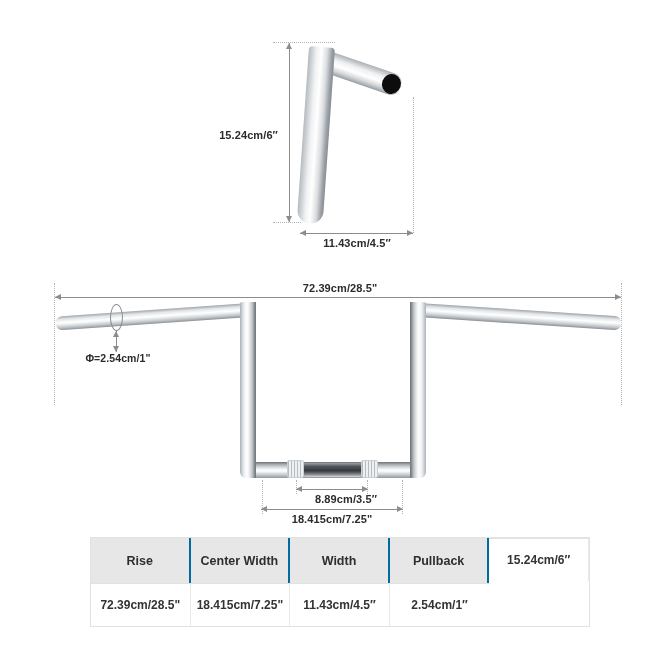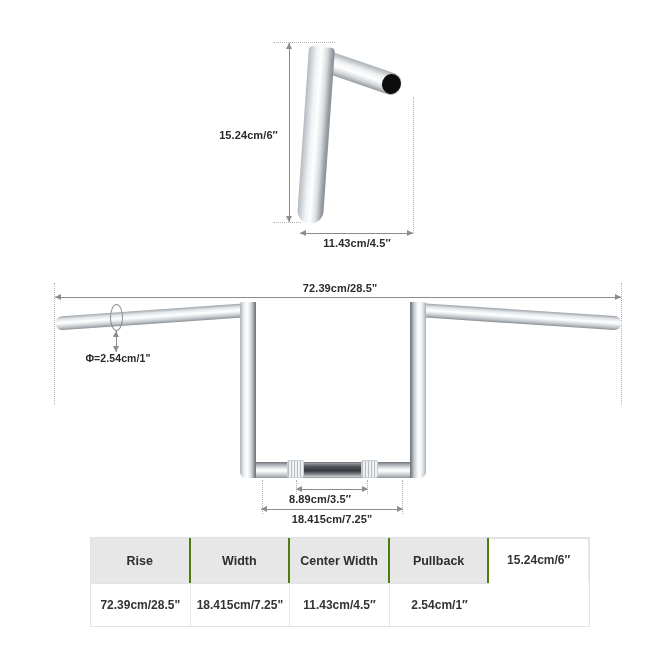--- a/index.html
+++ b/index.html
@@ -36,21 +36,21 @@
   .fv-bar{background:linear-gradient(180deg,#6f7479 0%,#aeb4b9 18%,#e9ecee 40%,#ffffff 55%,#d2d6d9 75%,#93989d 100%);}
   .fv-bar-dark{background:linear-gradient(180deg,#9aa0a5 0%,#50555a 25%,#35393e 55%,#7d8388 80%,#d7dadd 100%);border-radius:2px;}
   .knurl{background:repeating-linear-gradient(90deg,#b7bcc0 0,#b7bcc0 1px,#eef0f2 1px,#eef0f2 3px);
     border:1px solid #c9ced2;border-radius:2px;box-sizing:border-box;}
   .cap{position:absolute;background:#0d0d0d;border-radius:50%;}
   .phi-ellipse{position:absolute;border:1px solid #8c8c8c;border-radius:50%;background:transparent;box-sizing:border-box;}
   
   .spec-table{position:absolute;left:80px;top:537px;width:498px;border:1px solid #e2e2e2;
     display:grid;grid-template-columns:repeat(5,1fr);}
   .th{background:#e7e7e7;height:45px;display:flex;align-items:center;justify-content:center;
-    font-size:12.5px;font-weight:bold;color:#2e2e2e;border-right:2px solid #4d7c0f;box-sizing:border-box;}
+    font-size:12.5px;font-weight:bold;color:#2e2e2e;border-right:2px solid #0369a1;box-sizing:border-box;}
   .th:nth-child(5){border-right:none;}
   .td{background:#ffffff;height:43px;display:flex;align-items:center;justify-content:center;
     font-size:12px;font-weight:bold;color:#333;border-right:1px solid #e8e8e8;border-top:1px solid #e2e2e2;box-sizing:border-box;}
   .td:last-child{border-right:none;}
 </style>
 </head>
 <body>
 
 <div id="canvas">
 
@@ -90,30 +90,30 @@
 
     <div class="phi-ellipse" style="left:100px;top:304px;width:13px;height:27px;"></div>
     <div class="dimline-v" style="left:106px;top:331px;height:21px;"></div>
     <div class="lbl" style="left:70px;top:352px;width:76px;font-size:10.5px;">Φ=2.54cm/1"</div>
 
     <div class="dot-v" style="left:252px;top:480px;height:34px;"></div>
     <div class="dot-v" style="left:286px;top:480px;height:14px;"></div>
     <div class="dot-v" style="left:357px;top:480px;height:14px;"></div>
     <div class="dot-v" style="left:392px;top:480px;height:34px;"></div>
     <div class="dimline-h" style="left:286px;top:489px;width:72px;"></div>
-    <div class="lbl" style="left:260px;top:493px;width:100px;">8.89cm/3.5″</div>
+    <div class="lbl" style="left:286px;top:493px;width:100px;">8.89cm/3.5″</div>
 
     <div class="dimline-h" style="left:251px;top:509px;width:142px;"></div>
     <div class="lbl" style="left:262px;top:513px;width:120px;">18.415cm/7.25"</div>
   </div>
 
   <div class="spec-table">
     <div class="th">Rise</div>
+    <div class="th">Center Width</div>
     <div class="th">Width</div>
-    <div class="th">Center Width</div>
     <div class="th">Pullback</div>
     <div class="td">15.24cm/6″</div>
     <div class="td">72.39cm/28.5"</div>
     <div class="td">18.415cm/7.25"</div>
     <div class="td">11.43cm/4.5″</div>
     <div class="td">2.54cm/1″</div>
   </div>
 
 </div>
 

